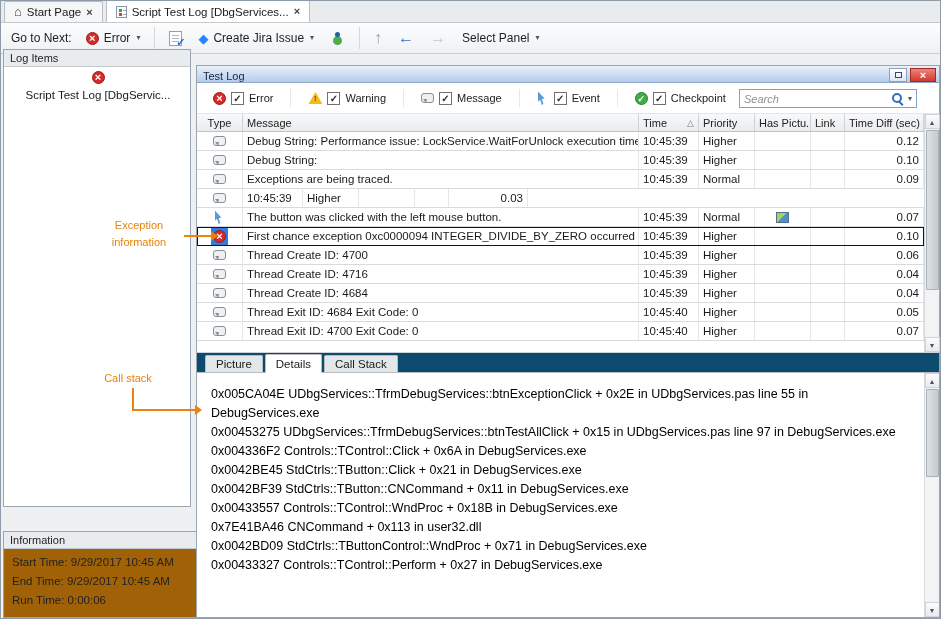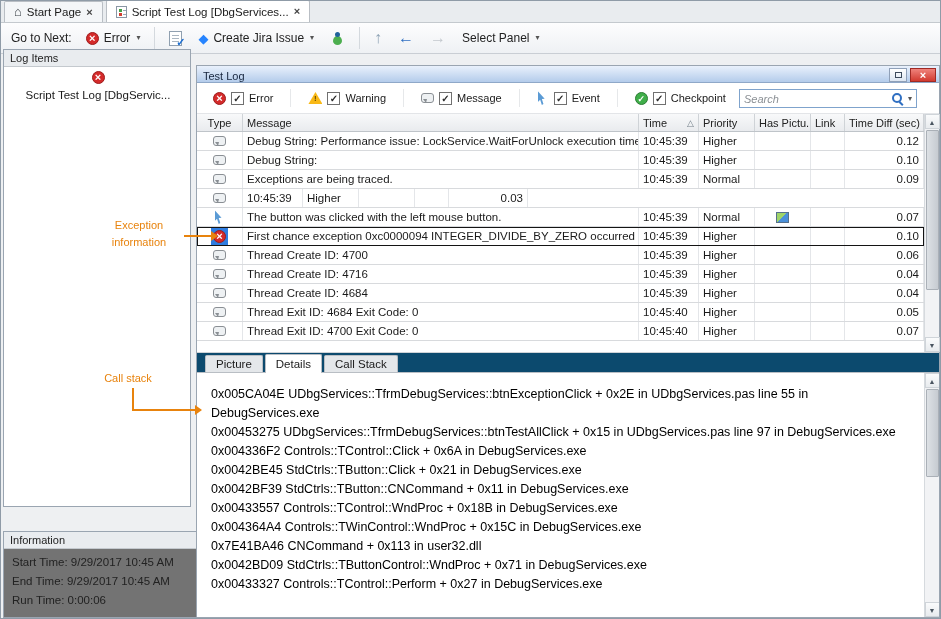--- a/index.html
+++ b/index.html
@@ -48,21 +48,21 @@
   .ticon[data-icon="checkpoint"]::after{content:"✓";position:absolute;left:0;right:0;top:0;bottom:0;color:#fff;font-size:9px;line-height:12px;text-align:center;font-weight:bold;}
   .ticon[data-icon="picture"]{width:13px;height:11px;border:1px solid #55708c;background:linear-gradient(135deg,#9fd468 0 50%,#4a90d9 50% 100%);}
 
   .cb{display:inline-block;width:13px;height:13px;border:1px solid #707070;background:#fff;position:relative;}
   .cb::after{content:"✓";position:absolute;left:0;right:0;top:0;bottom:0;text-align:center;line-height:12px;font-size:10px;color:#2b2b2b;font-weight:bold;}
 
   
   .panel-hdr{height:17px;background:#e9ecef;border-bottom:1px solid #c4c9ce;padding:2px 6px;font-size:11px;color:#222;}
   .logitems{position:absolute;left:2px;top:48px;width:188px;height:458px;background:#fff;border:1px solid #9aa5b1;}
   .tree-item{display:flex;align-items:center;gap:5px;padding:4px 4px 3px 6px;font-size:11.5px;white-space:nowrap;overflow:hidden;flex-direction:column;}
-  .infopanel{position:absolute;left:2px;top:530px;width:204px;height:87px;background:#737373;border:1px solid #9aa5b1;}
+  .infopanel{position:absolute;left:2px;top:530px;width:204px;height:87px;background:#a16207;border:1px solid #9aa5b1;}
   .info-body{padding:4px 0 0 0;}
   .info-line{padding:2px 8px;font-size:11.5px;color:#222;line-height:15px;}
 
   
   .ann{position:absolute;color:#e8830d;font-size:11px;z-index:10;line-height:17px;}
   .ann-exc{left:92px;top:216px;width:92px;text-align:center;}
   .ann-cs{left:94px;top:369px;width:66px;text-align:center;}
   .ann-shape{position:absolute;background:#e8830d;z-index:10;}
   .ann-h1{left:183px;top:234px;width:28px;height:2px;}
   .ann-ah{position:absolute;width:0;height:0;border-top:5px solid transparent;border-bottom:5px solid transparent;border-left:7px solid #e8830d;z-index:10;}
@@ -432,21 +432,20 @@
     </div>
 
     <div class="details">
       <div class="dtext">
         <div class="dline">0x005CA04E UDbgServices::TfrmDebugServices::btnExceptionClick + 0x2E in UDbgServices.pas line 55 in DebugServices.exe</div>
         <div class="dline">0x00453275 UDbgServices::TfrmDebugServices::btnTestAllClick + 0x15 in UDbgServices.pas line 97 in DebugServices.exe</div>
         <div class="dline">0x004336F2 Controls::TControl::Click + 0x6A in DebugServices.exe</div>
         <div class="dline">0x0042BE45 StdCtrls::TButton::Click + 0x21 in DebugServices.exe</div>
         <div class="dline">0x0042BF39 StdCtrls::TButton::CNCommand + 0x11 in DebugServices.exe</div>
         <div class="dline">0x00433557 Controls::TControl::WndProc + 0x18B in DebugServices.exe</div>
-        <div class="dline">0x004364A4 Controls::TWinControl::WndProc + 0x15C in DebugServices.exe</div>
         <div class="dline">0x7E41BA46 CNCommand + 0x113 in user32.dll</div>
         <div class="dline">0x0042BD09 StdCtrls::TButtonControl::WndProc + 0x71 in DebugServices.exe</div>
         <div class="dline">0x00433327 Controls::TControl::Perform + 0x27 in DebugServices.exe</div>
       </div>
       <div class="vscroll">
         <div class="vs-btn">▲</div>
         <div class="vs-thumb"></div>
         <div class="vs-fill"></div>
         <div class="vs-btn">▼</div>
       </div>

